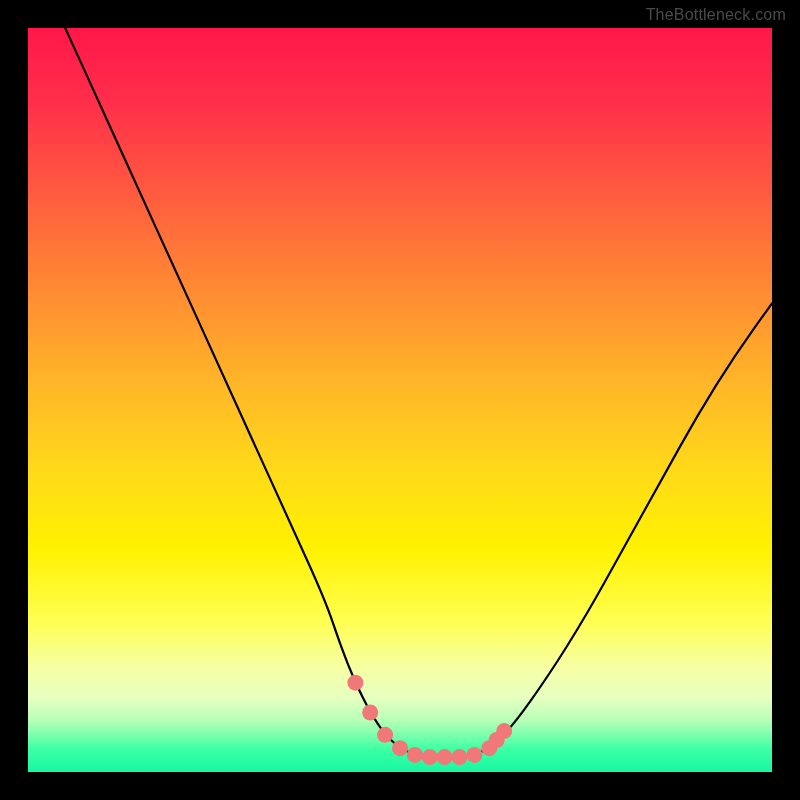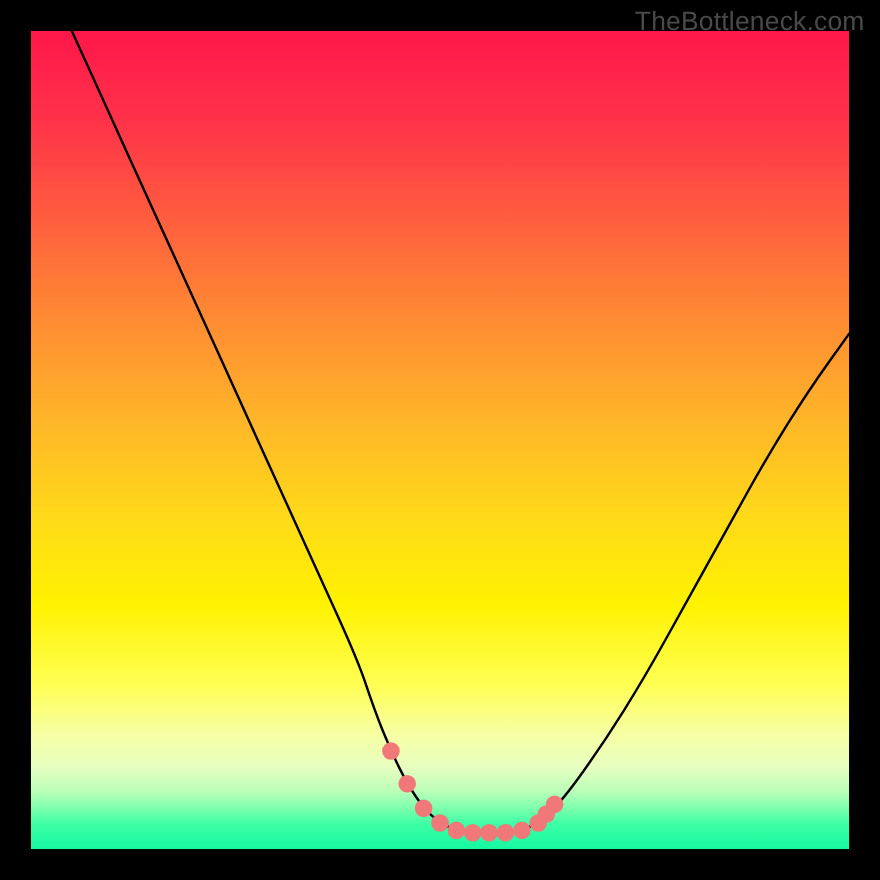--- a/index.html
+++ b/index.html
@@ -57,21 +57,21 @@
     left: 0;
     top: 0;
     width: 100%;
     height: 100%;
   }
   .watermark {
     position: absolute;
     top: 6px;
     right: 14px;
     color: #4a4a4a;
-    font-size: 24px;
+    font-size: 16px;
     font-weight: 500;
     letter-spacing: 0.2px;
     pointer-events: none;
     user-select: none;
   }
 </style>
 </head>
 <body>
 
 <div class="frame">

